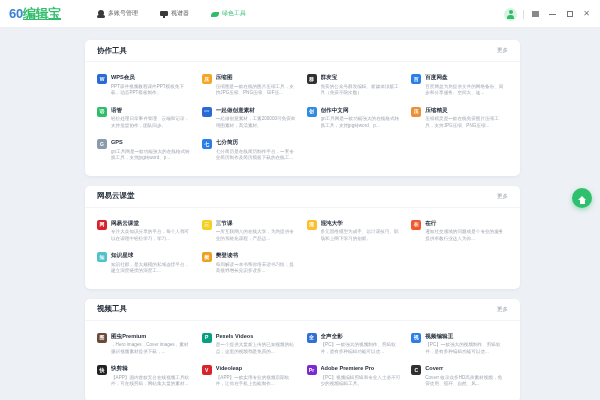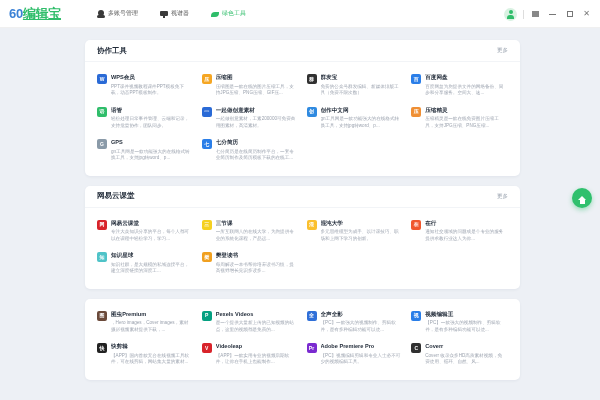--- a/index.html
+++ b/index.html
@@ -240,20 +240,24 @@
           <div class="cell">
             <div class="cicon" style="background: rgb(240, 160, 32);">樊</div>
             <div class="cbody">
               <div class="cname">樊登读书</div>
               <div class="cdesc">每周解读一本书帮你培养读书习惯，提高视野增长见识多读多...</div>
             </div>
           </div>
         </div>
       </div>
       <div class="panel">
+        <div class="panel-head">
+          <div class="panel-title">视频工具</div>
+          <div class="panel-more">更多</div>
+        </div>
         <div class="grid">
           <div class="cell">
             <div class="cicon" style="background: rgb(107, 74, 58);">图</div>
             <div class="cbody">
               <div class="cname">图虫Premium</div>
               <div class="cdesc">，Hero images，Cover images，素材摄影视频素材提供下载，...</div>
             </div>
           </div>
           <div class="cell">
             <div class="cicon" style="background: rgb(5, 160, 129);">P</div>

